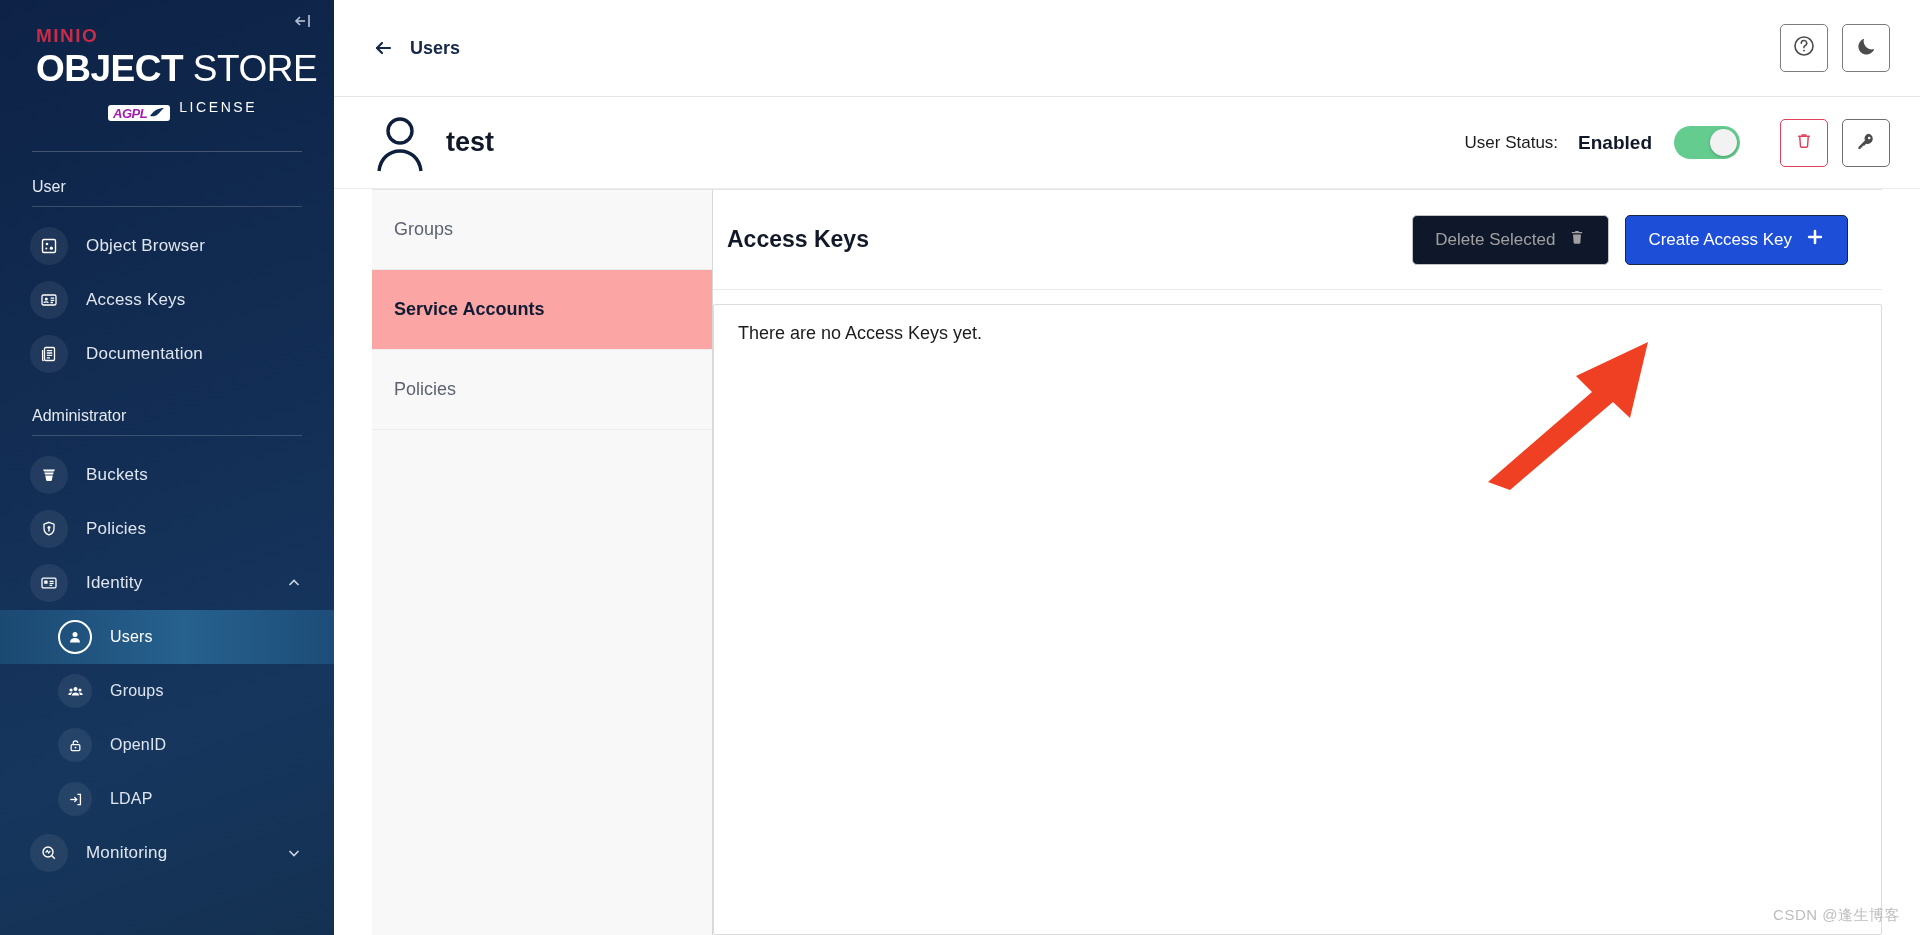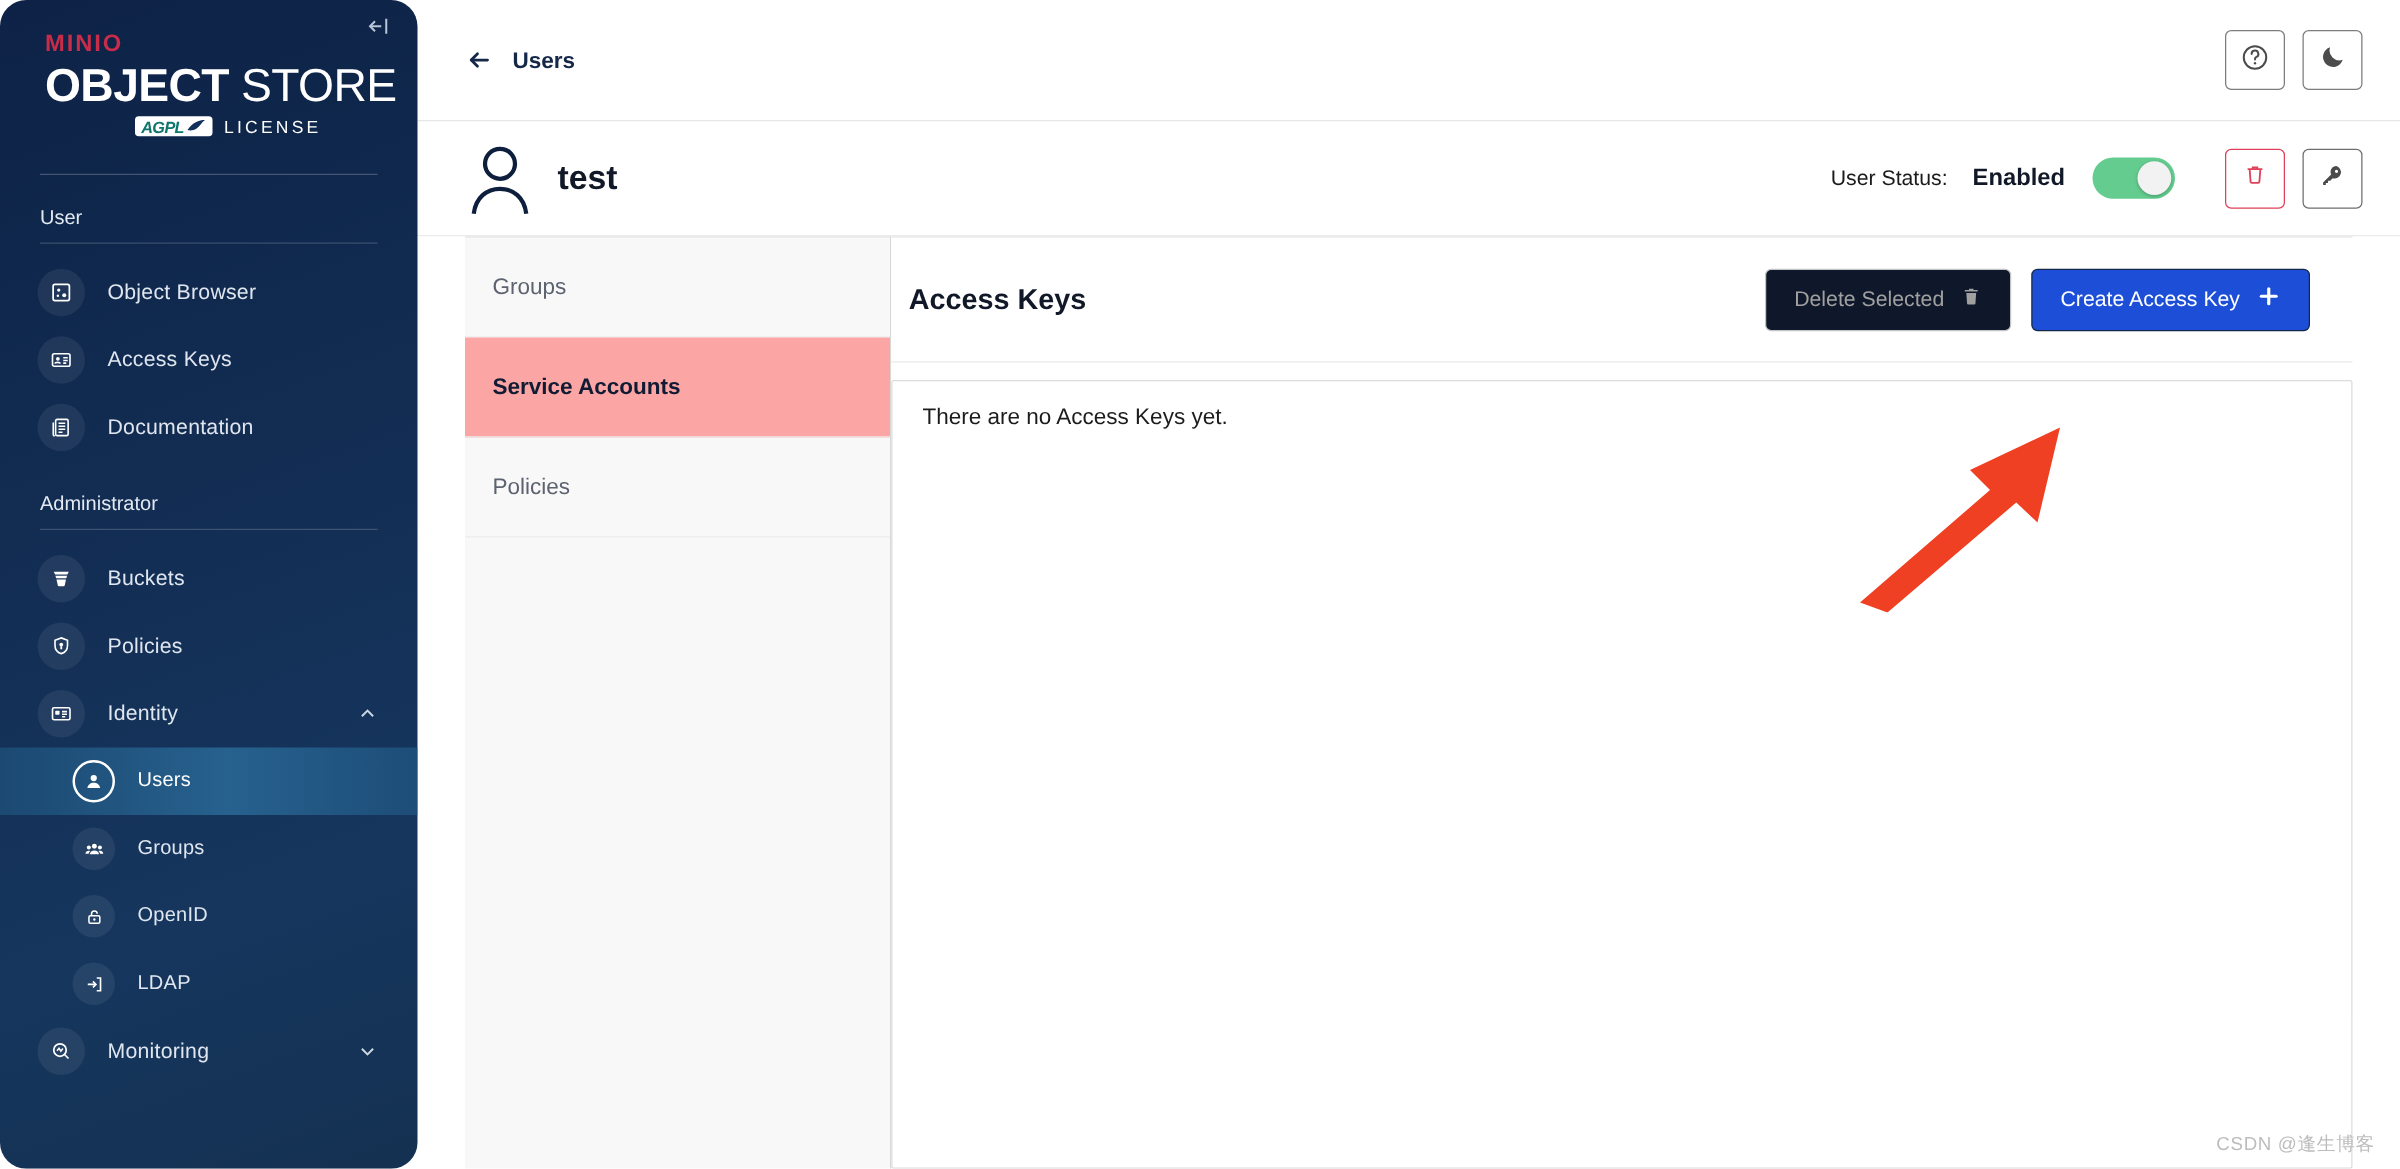--- a/index.html
+++ b/index.html
@@ -8,21 +8,21 @@
     font-family: "Liberation Sans", sans-serif;
     background: #ffffff;
     overflow: hidden;
   }
   .app { display: flex; width: 1920px; height: 935px; position: relative; }
 
   
   .sidebar {
     width: 334px; height: 935px; flex: 0 0 334px;
     background: linear-gradient(160deg, #0d2246 0%, #122c52 40%, #16365e 75%, #143151 100%);
-    position: relative; color: #fff; overflow: hidden; border-radius: 21px;
+    position: relative; color: #fff; overflow: hidden;
   }
   .sb-logo-wrap { padding: 22px 0 0 0; position: relative; }
   .collapse-btn {
     position: absolute; right: 18px; top: 8px; width: 26px; height: 26px;
     display: flex; align-items: center; justify-content: center;
     color: #b9c6d8; cursor: pointer;
   }
   .logo-block { padding: 4px 0 0 36px; }
   .minio-word {
     font-size: 19px; font-weight: 700; letter-spacing: 1.5px;
@@ -34,22 +34,22 @@
     font-size: 37px; line-height: 1.06; letter-spacing: -0.5px;
     white-space: nowrap;
   }
   .os-line .b { font-weight: 700; color: #ffffff; }
   .os-line .t { font-weight: 300; color: #ffffff; }
   .lic-line {
     display: flex; align-items: center; gap: 9px;
     margin-top: 5px; padding-left: 72px;
   }
   .agpl-badge {
-    background: #ffffff; color: #0f766e; border-radius: 3px;
-    padding: 2px 5px 1px 5px; display: flex; gap: 2px;
+    background: #ffffff; color: #a21caf; border-radius: 3px;
+    padding: 2px 5px 1px 5px; display: flex; gap: 2px; margin-top: 12px;
   }
   .agpl-badge .agpl-text {
     font-style: italic; font-weight: 700; font-size: 13px; letter-spacing: -0.5px;
     line-height: 1;
   }
   .lic-word { font-size: 14px; letter-spacing: 2.6px; font-weight: 300; color: #fff; }
 
   .sb-divider { height: 1px; background: rgba(255,255,255,0.22); margin: 30px 32px 0 32px; }
 
   .sb-section-label {

